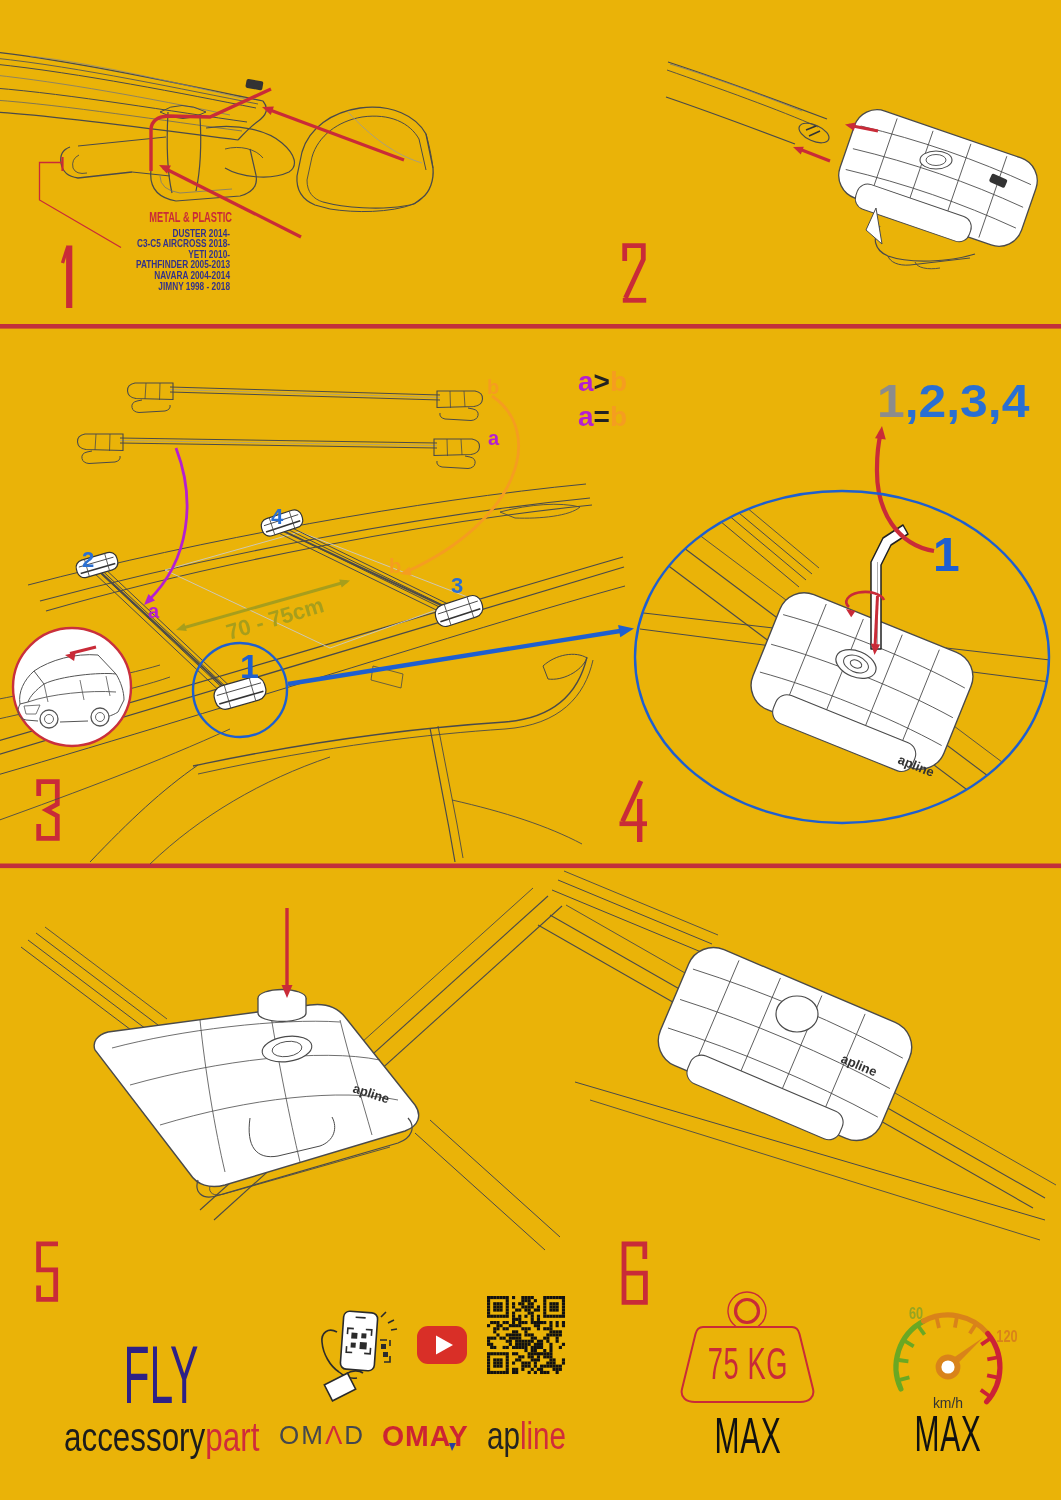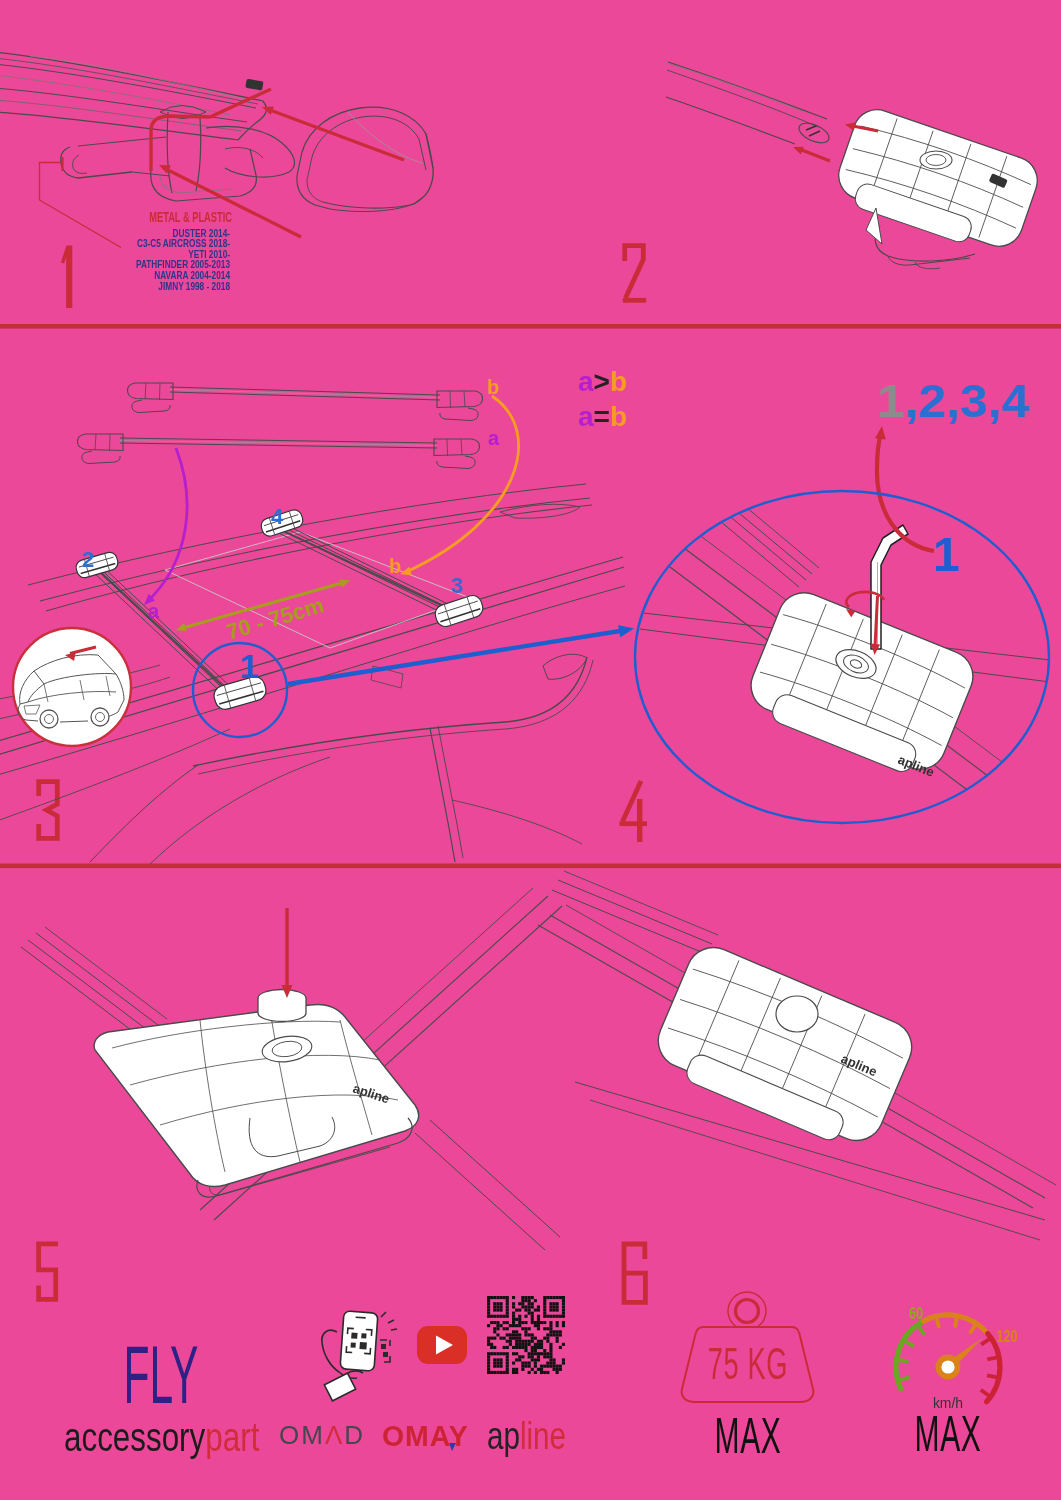--- a/index.html
+++ b/index.html
@@ -1,14 +1,14 @@
 <!DOCTYPE html>
 <html><head><meta charset="utf-8"><style>
 html,body{margin:0;padding:0;background:#fff}
-#page{position:relative;width:1061px;height:1500px;background:#ec4899;overflow:hidden}
+#page{position:relative;width:1061px;height:1500px;background:#eab308;overflow:hidden}
 text{font-family:"Liberation Sans",sans-serif}
 </style></head><body>
 <div id="page">
 <svg width="1061" height="1500" viewBox="0 0 1061 1500">
 <rect x="0" y="324" width="1061" height="4.6" fill="#c22f3c"></rect>
 <rect x="0" y="863.5" width="1061" height="4.6" fill="#c22f3c"></rect>
 <path d="M62.5 263 L67.5 247.5" fill="none" stroke="#c92b38" stroke-width="3.4" stroke-linecap="butt" stroke-linejoin="miter"></path>
 <path d="M69.2 245.5 V308" fill="none" stroke="#c92b38" stroke-width="6.2" stroke-linecap="butt" stroke-linejoin="miter"></path>
 <path d="M624.7 261 V245.7 H643.3 V259.5 L625.5 297.9" fill="none" stroke="#c92b38" stroke-width="4.8" stroke-linecap="butt" stroke-linejoin="miter"></path>
 <path d="M622.8 300.3 H646.2" fill="none" stroke="#c92b38" stroke-width="4.8" stroke-linecap="butt" stroke-linejoin="miter"></path>

